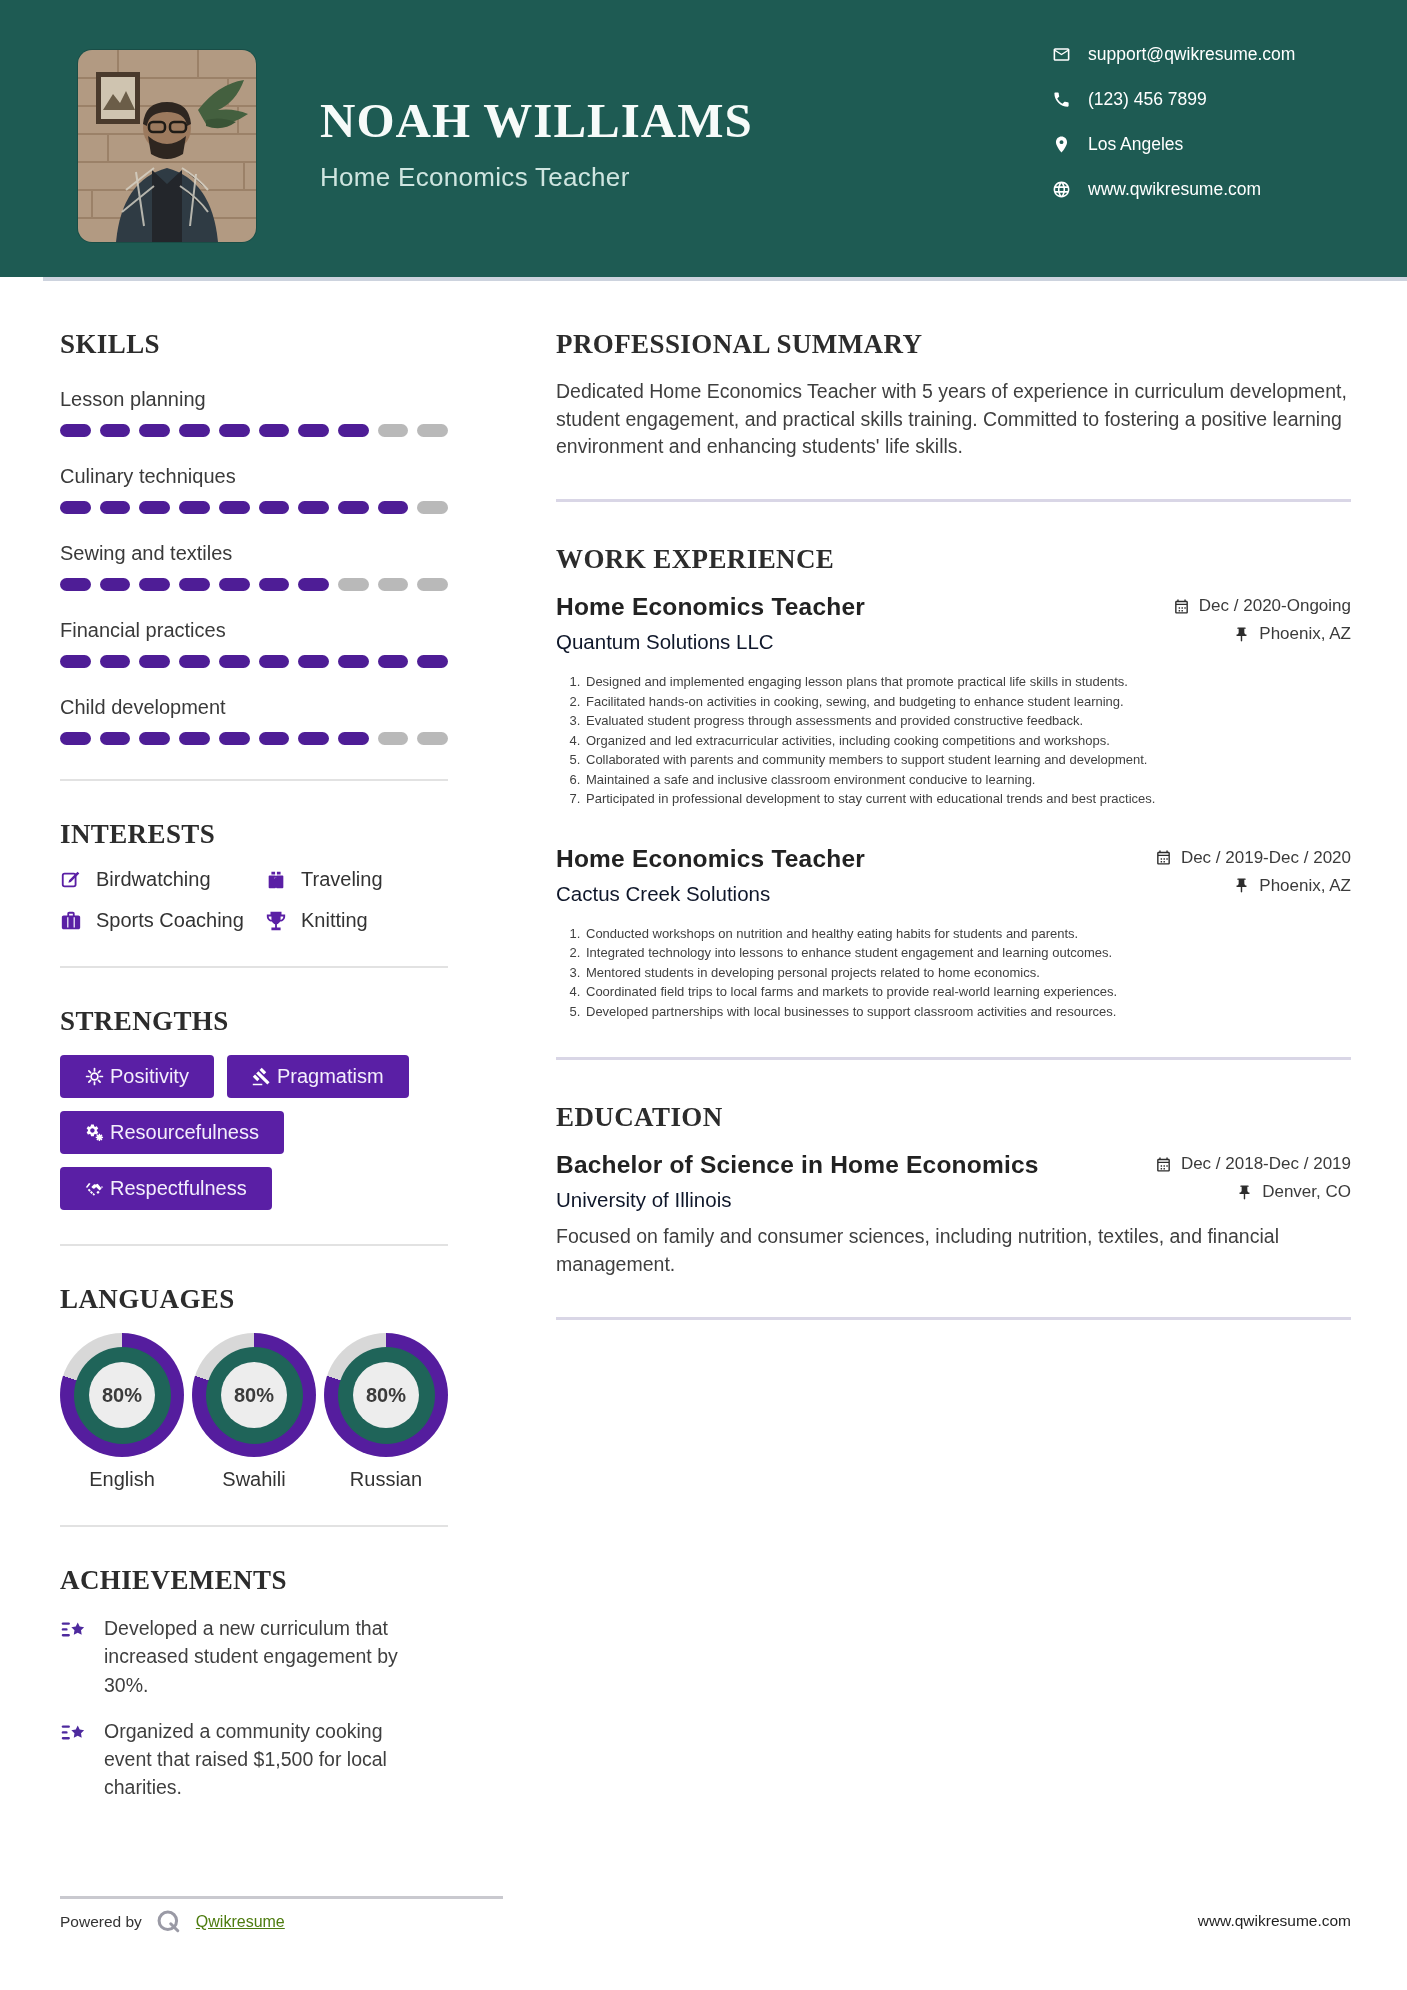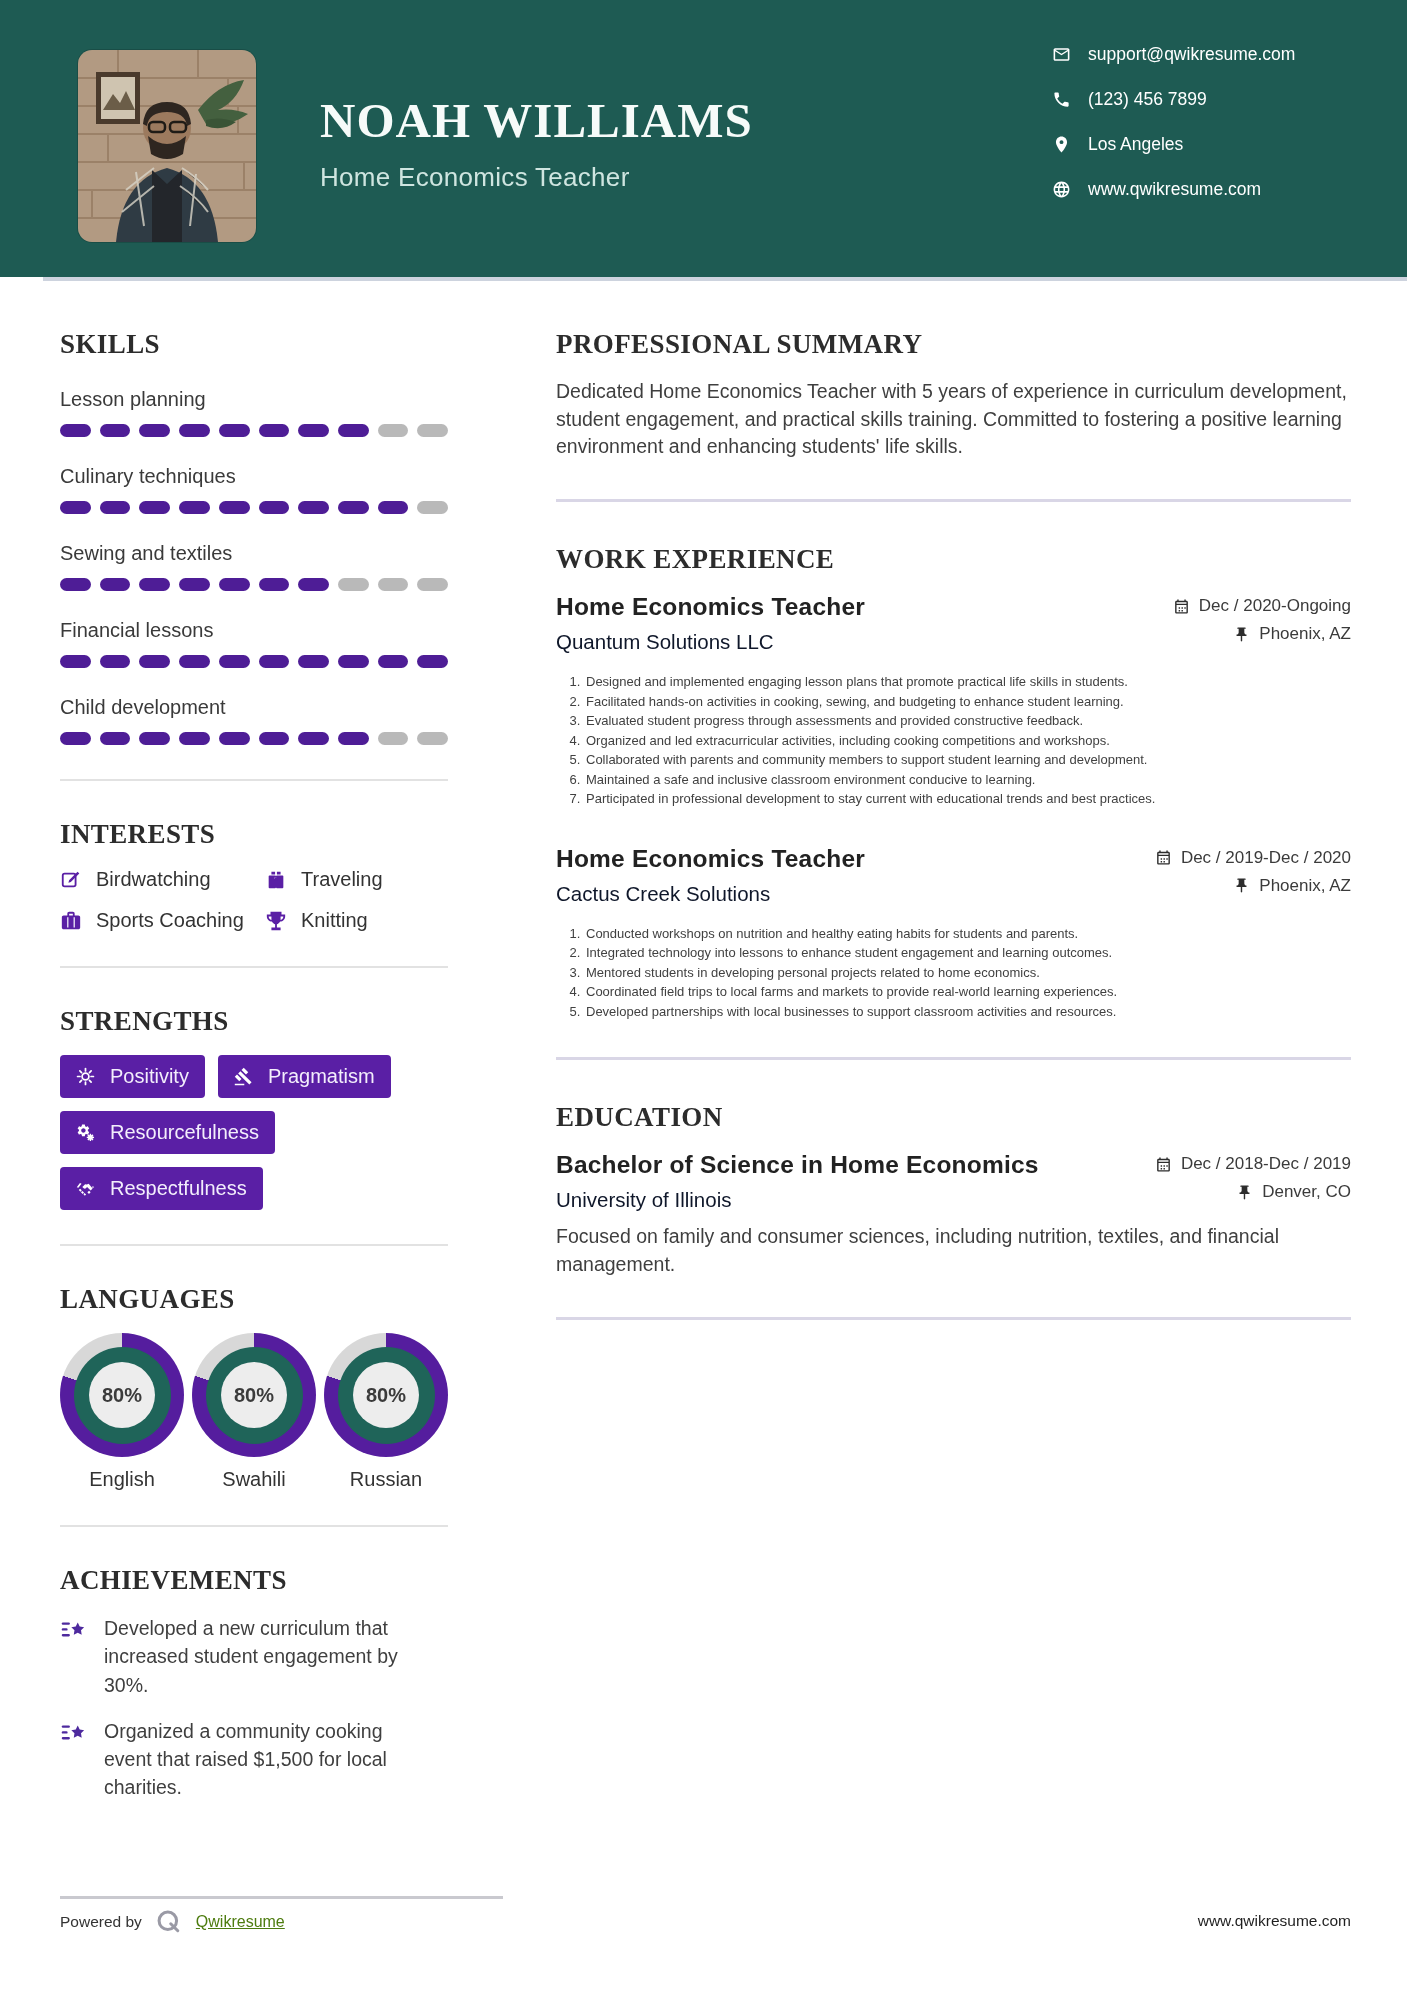--- a/index.html
+++ b/index.html
@@ -31,22 +31,22 @@
   .skill-label{font-size:20px;color:#3a3a3a;margin-bottom:13px;}
   .dashes{display:flex;gap:9px;}
   .dash{flex:1;height:13px;border-radius:7px;background:#b9b9b9;}
   .dash.filled{background:#4e1d96;}
   
   .interests-grid{display:grid;grid-template-columns:205px auto;row-gap:18px;}
   .interest{display:flex;align-items:center;gap:14px;font-size:20px;color:#333;}
   .interest .icon{width:22px;height:22px;color:#5a1fa5;}
   
   .strengths{display:flex;flex-wrap:wrap;gap:13px;}
-  .strength{display:inline-flex;align-items:center;gap:15px;background:#5a1fa5;color:#f3eefc;
-            font-size:20px;padding:10px 16px;border-radius:4px;}
+  .strength{display:inline-flex;align-items:center;gap:6px;background:#5a1fa5;color:#f3eefc;
+            font-size:20px;padding:10px 25px;border-radius:4px;}
   .strength .icon{width:19px;height:19px;color:#ffffff;}
   
   .langs{display:flex;justify-content:space-between;margin-top:6px;}
   .lang{display:flex;flex-direction:column;align-items:center;width:124px;}
   .donut{width:124px;height:124px;border-radius:50%;display:flex;align-items:center;justify-content:center;}
   .donut-mid{width:97px;height:97px;border-radius:50%;background:#1f6459;display:flex;align-items:center;justify-content:center;}
   .donut-center{width:66px;height:66px;border-radius:50%;background:#ededed;display:flex;align-items:center;justify-content:center;
                 font-size:20px;font-weight:700;color:#3b3b3b;}
   .lang-label{margin-top:11px;font-size:20px;color:#333;}
   
@@ -206,21 +206,21 @@
                 <span class="dash filled"></span>
                 <span class="dash filled"></span>
                 <span class="dash filled"></span>
                 <span class="dash filled"></span>
                 <span class="dash"></span>
                 <span class="dash"></span>
                 <span class="dash"></span>
               </div>
             </div>
             <div class="skill-row">
-              <div class="skill-label">Financial lessons</div>
+              <div class="skill-label">Financial practices</div>
               <div class="dashes">
                 <span class="dash filled"></span>
                 <span class="dash filled"></span>
                 <span class="dash filled"></span>
                 <span class="dash filled"></span>
                 <span class="dash filled"></span>
                 <span class="dash filled"></span>
                 <span class="dash filled"></span>
                 <span class="dash filled"></span>
                 <span class="dash filled"></span>

